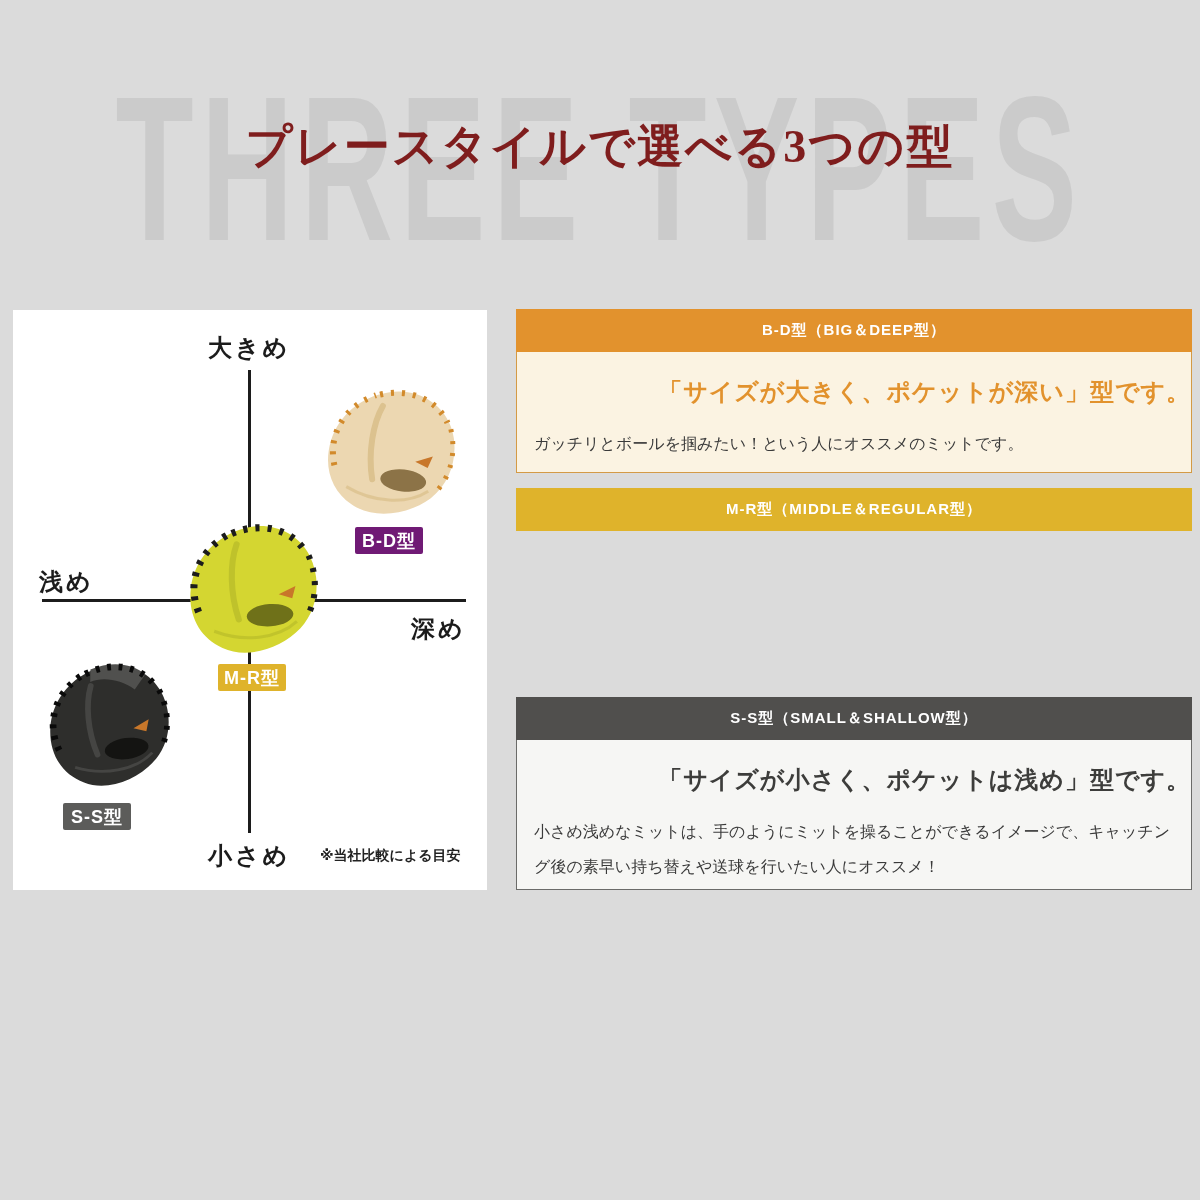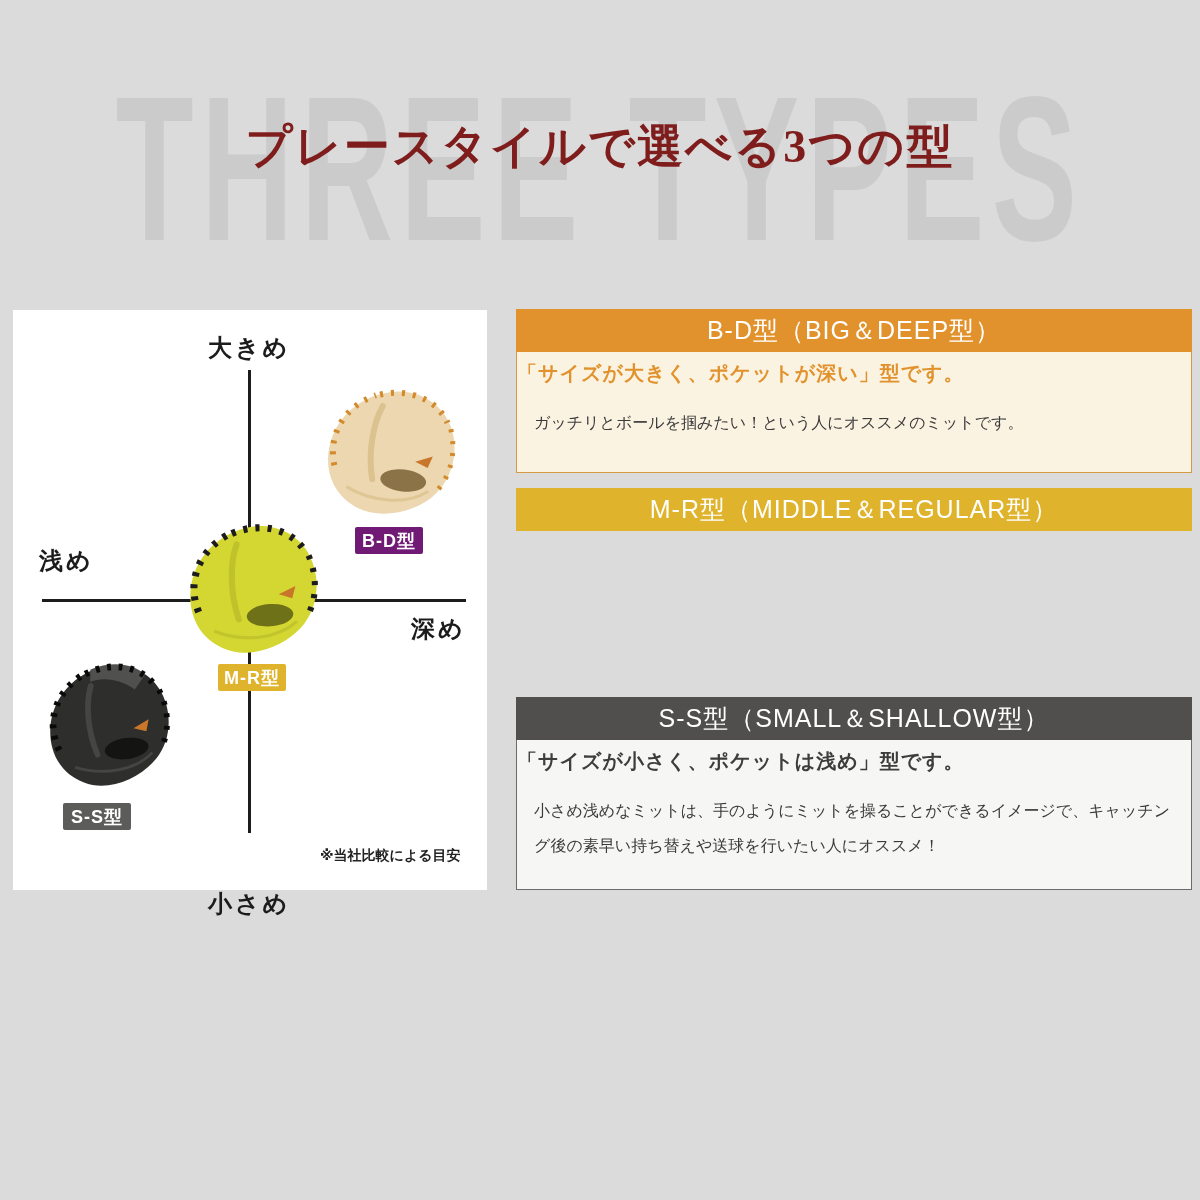--- a/index.html
+++ b/index.html
@@ -26,44 +26,44 @@
   }
   
   .panel{
     position:absolute;left:13px;top:310px;width:474px;height:580px;
     background:#ffffff;
   }
   .vline{position:absolute;left:235px;top:60px;width:3px;height:463px;background:#1c1c1c;}
   .hline{position:absolute;left:29px;top:289px;width:424px;height:3px;background:#1c1c1c;}
   .axis{position:absolute;font-weight:700;color:#1c1c1c;font-size:24px;letter-spacing:3px;white-space:nowrap;}
   .axis-top{left:236px;top:22px;transform:translateX(-50%);}
-  .axis-bottom{left:236px;top:530px;transform:translateX(-50%);margin-top:48px;}
-  .axis-left{left:26px;top:235px;}
+  .axis-bottom{left:236px;top:530px;transform:translateX(-50%);}
+  .axis-left{left:26px;top:256px;}
   .axis-right{left:398px;top:303px;}
   .footnote{position:absolute;left:307px;top:537px;font-size:14px;font-weight:700;color:#222;white-space:nowrap;}
   .glove{position:absolute;}
   .glove-bd{left:307px;top:72px;width:140px;height:142px;}
   .glove-mr{left:167px;top:209px;width:144px;height:142px;}
   .glove-ss{left:27px;top:349px;width:136px;height:134px;}
   .badge{
     position:absolute;width:68px;height:27px;border-radius:2px;
     display:flex;align-items:center;justify-content:center;
     color:#ffffff;font-weight:700;font-size:18px;letter-spacing:1px;white-space:nowrap;
   }
   .badge-bd{left:342px;top:217px;background:#701a75;}
   .badge-mr{left:205px;top:354px;background:#dfb32b;text-align:right;}
   .badge-ss{left:50px;top:493px;background:#5c5c5a;}
   
   .card{position:absolute;left:516px;width:676px;display:flex;flex-direction:column;}
   .card-header{
     height:43px;flex:0 0 43px;display:flex;align-items:center;justify-content:center;
-    color:#ffffff;font-weight:400;font-size:25px;letter-spacing:1px;
+    color:#ffffff;font-weight:700;font-size:15px;letter-spacing:1px;
   }
   .card-body{flex:1;border:1px solid transparent;border-top:none;box-sizing:border-box;}
-  .headline{margin:0;padding-top:8px;text-align:left;font-weight:700;font-size:20px;letter-spacing:1px;}
+  .headline{margin:0;padding-top:24px;text-align:right;font-weight:700;font-size:24px;letter-spacing:1px;}
   .desc{margin:0;padding:18px 19px 0 17px;font-size:16px;line-height:35px;color:#3a3a3a;font-weight:500;}
   .card-bd{top:309px;height:164px;}
   .card-bd .card-header{background:#e2922d;}
   .card-bd .card-body{background:#fbf3e2;border-color:#d49a45;}
   .card-bd .headline{color:#e2922d;}
   .card-mr{top:488px;height:160px;}
   .card-mr .card-header{background:#dfb32b;}
   .card-mr .card-body{background:#fcf9e6;border-color:#cfae45;}
   .card-mr .headline{color:#dfb32b;}
   .card-ss{top:697px;height:193px;}

